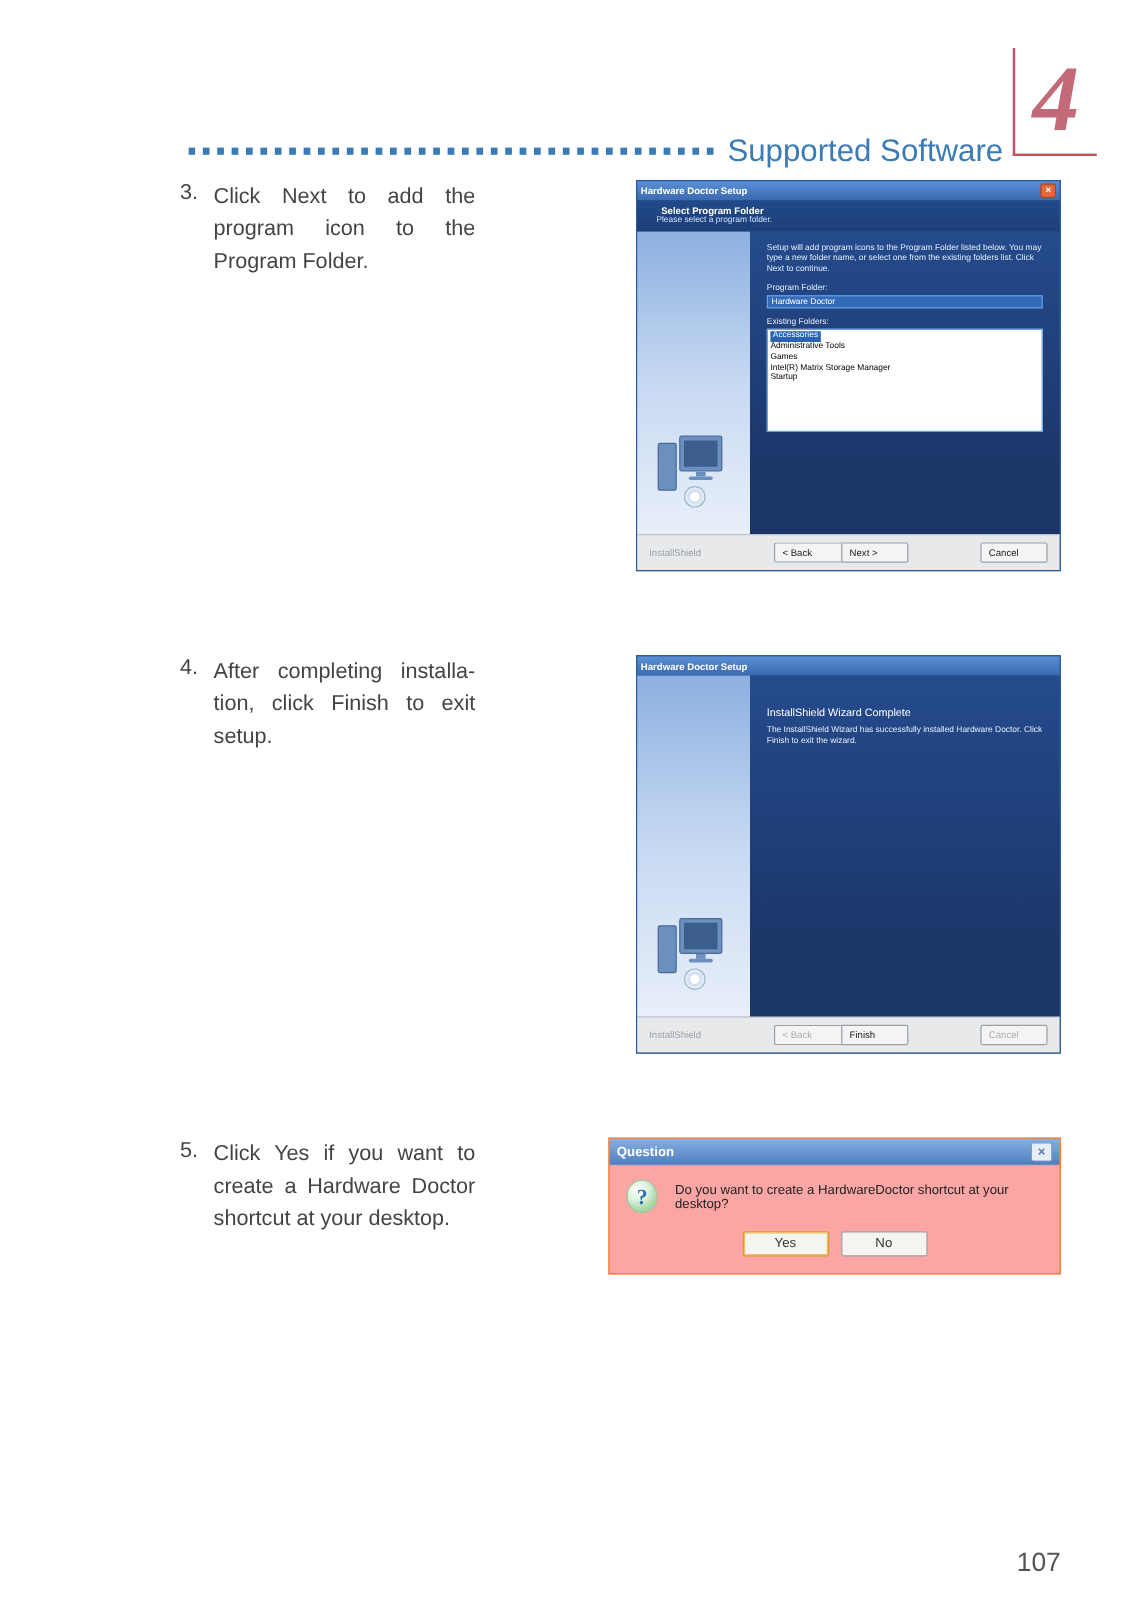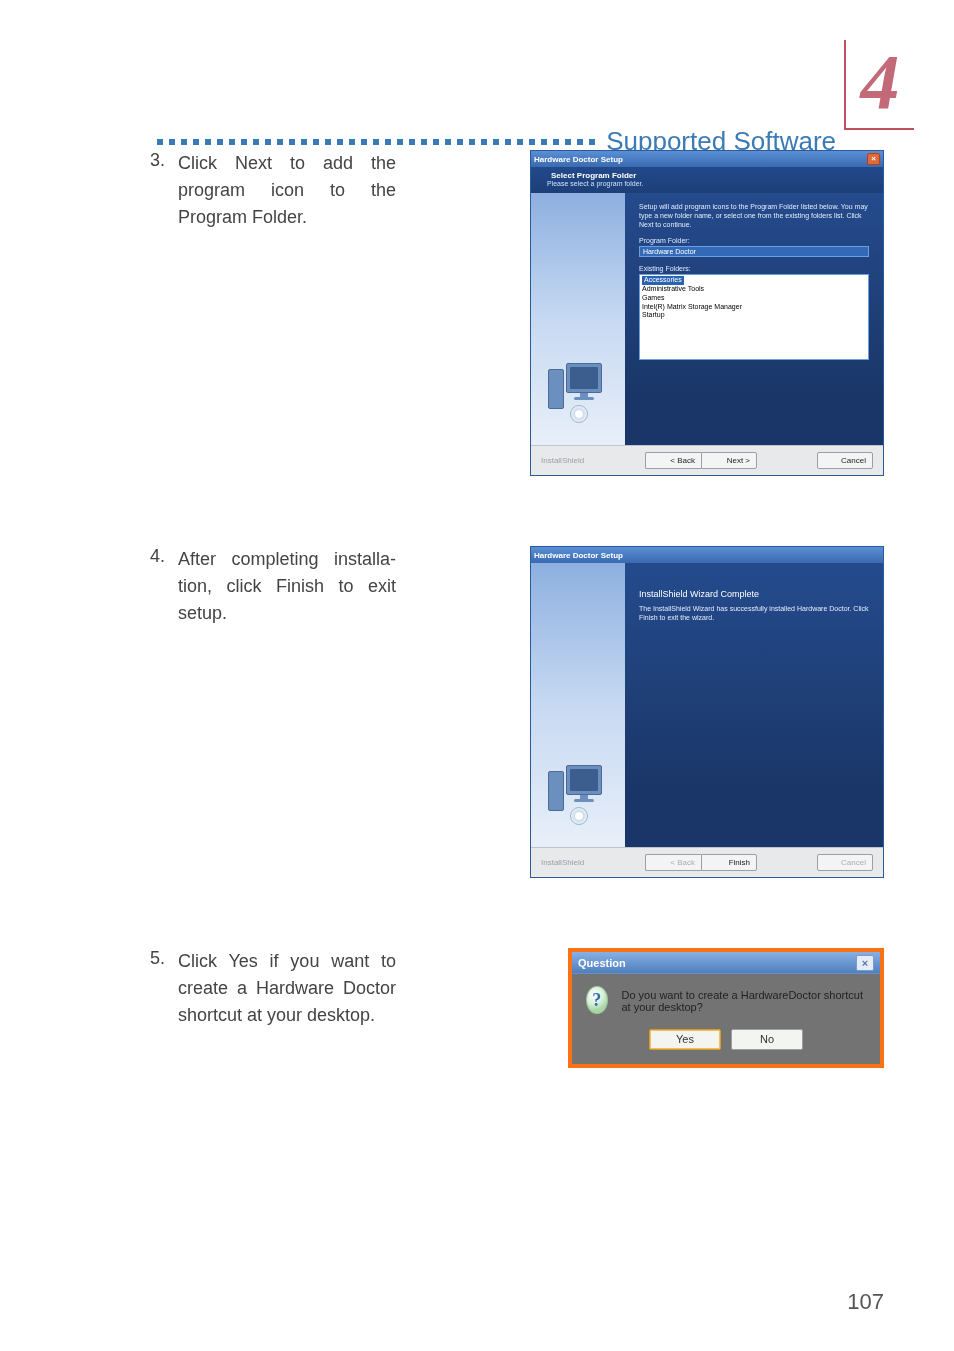--- a/index.html
+++ b/index.html
@@ -37,21 +37,21 @@
     font-style: italic;
     color: #c36a78;
     line-height: 1;
     position: relative;
     top: 3px;
   }
   .header-line {
     position: absolute;
     left: 157px;
     right: 118px;
-    top: 86px;
+    top: 70px;
     display: flex;
     align-items: center;
   }
   .dotted {
     flex: 1;
     height: 6px;
     background-image: repeating-linear-gradient(to right, #3b7bb5 0 6px, transparent 6px 12px);
     background-position: left center;
     background-repeat: repeat-x;
     background-size: 12px 6px;
@@ -207,43 +207,43 @@
   }
   .wiz-footer-btns { display:flex; gap:0; align-items:center; }
   .wiz-btn {
     min-width: 56px;
     height: 17px;
     background: #f4f4f4;
     border: 1px solid #9aa0a8;
     border-radius: 2px;
     font-size: 8px;
     color: #222;
-    text-align: right;
+    text-align: left;
     line-height: 15px;
     padding: 0 6px;
   }
   .wiz-btn.attached-left { border-top-right-radius: 0; border-bottom-right-radius: 0; border-right: none; }
   .wiz-btn.attached-right { border-top-left-radius: 0; border-bottom-left-radius: 0; }
   .wiz-btn.disabled { color:#a9adb3; }
   .wiz-cancel-wrap { margin-left: 60px; }
   .wiz-cancel-wrap.small { margin-left: 60px; }
   .wiz-bigtitle {
     font-weight: normal; font-size: 9px; color: #fff; margin-bottom: 6px;
   }
   .wiz-main.alt {
     padding-top: 26px;
   }
 
   
   .msgbox {
-    width: 316px;
-    border: 4px solid #f97316;
+    width: 377px;
+    border: 1px solid #f97316;
     font-family: Tahoma, sans-serif;
     font-size: 11px;
-    background: #737373;
+    background: #fca5a5;
   }
   .msgbox-title {
     height: 22px;
     background: linear-gradient(to bottom, #87b0e4, #4f7fbe);
     color: #fff;
     font-weight: bold;
     padding: 0 6px;
     display:flex; align-items:center; justify-content:space-between;
     border-bottom: 1px solid #6a8ec2;
   }

